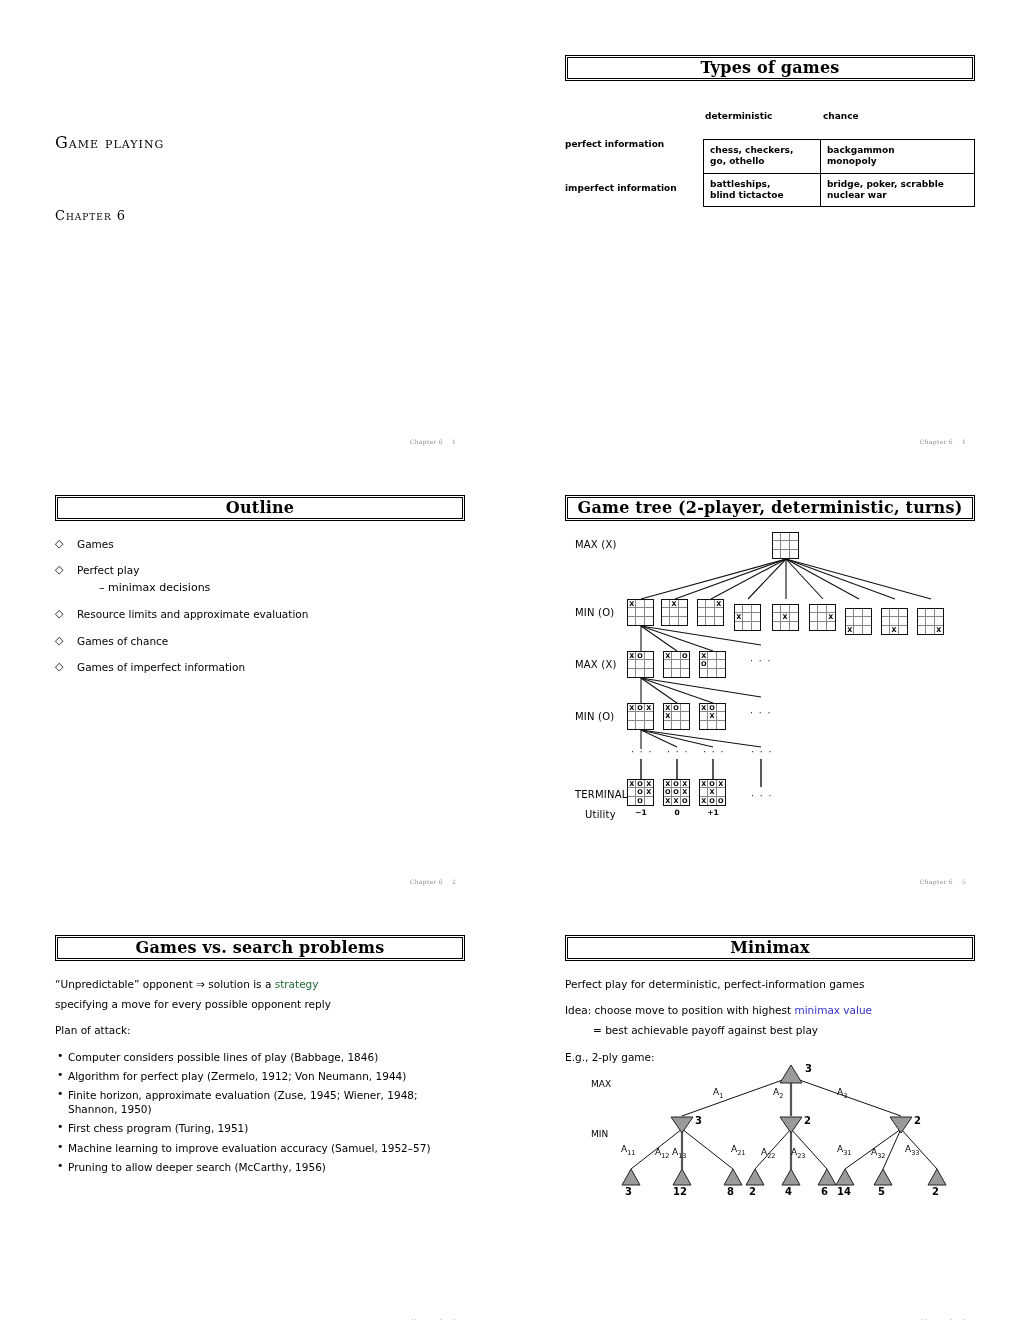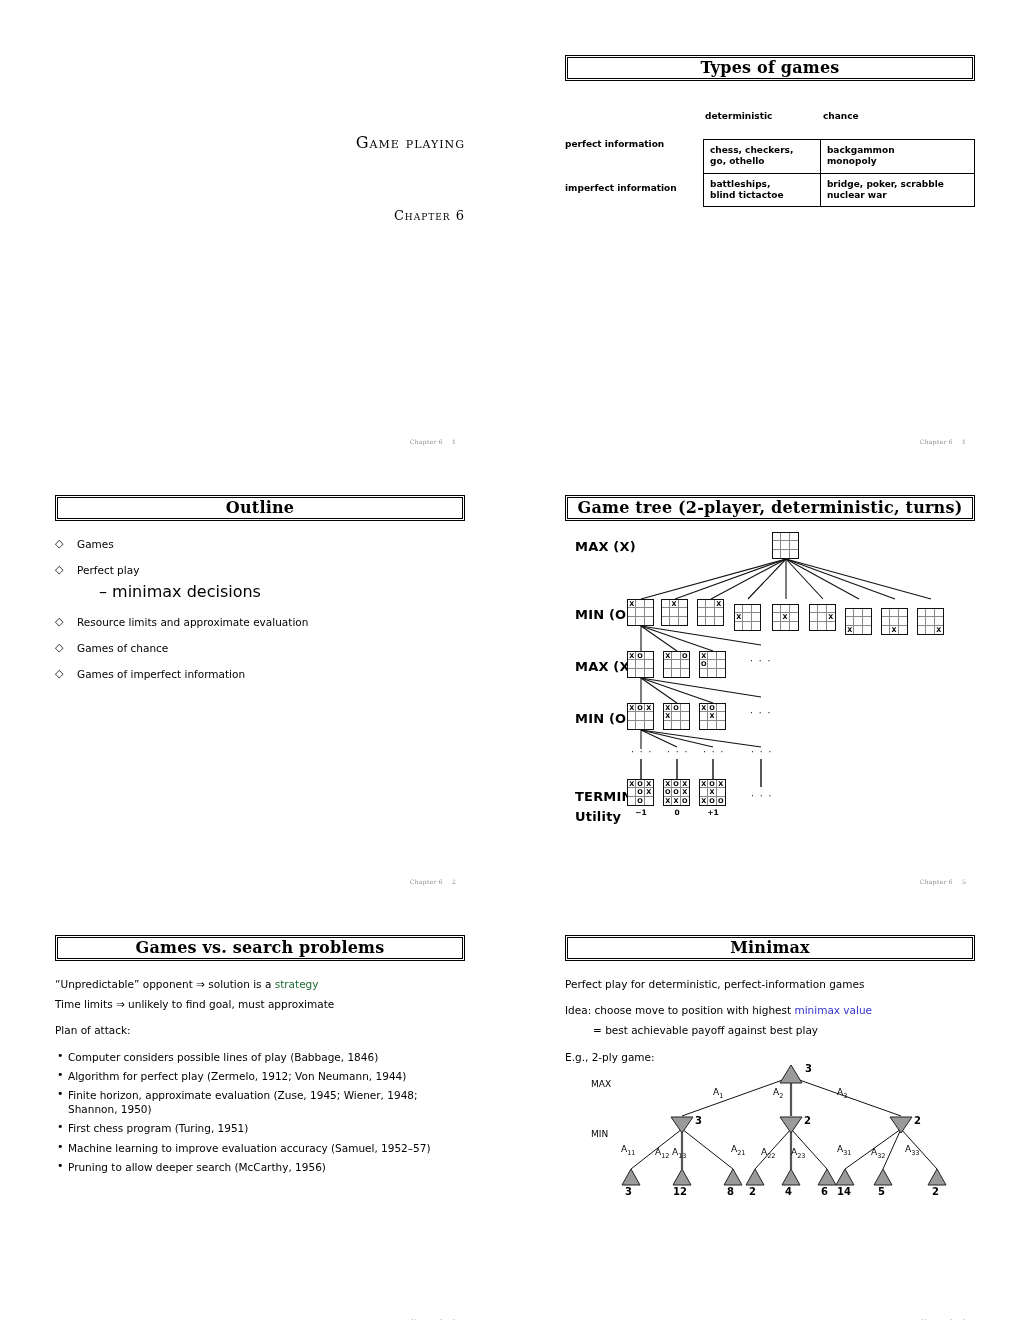--- a/index.html
+++ b/index.html
@@ -54,21 +54,21 @@
     width: 410px;
     text-align: right;
     font-family: "DejaVu Serif", serif;
     font-size: 6px;
     color: #8a8a8a;
     letter-spacing: 0.3px;
   }
   .footer .num { display: inline-block; width: 22px; text-align: center; }
 
   
-  .titlepage { text-align: right; }
+  .titlepage { text-align: left; }
   .titlepage .maintitle {
     font-family: "DejaVu Serif", serif;
     font-size: 16px;
     margin-top: 78px;
     font-variant: small-caps;
     letter-spacing: 1px;
   }
   .titlepage .chaptitle {
     font-family: "DejaVu Serif", serif;
     font-size: 13px;
@@ -96,21 +96,21 @@
     position: relative;
     padding-left: 22px;
     margin-bottom: 11px;
     font-size: 10.5px;
   }
   .dlist > li .dia {
     position: absolute; left: 0; top: -1px;
     font-size: 11px;
   }
   .sublist { list-style: none; margin: 2px 0 0 0; padding-left: 22px; }
-  .sublist li { margin-bottom: 1px; font-size: 16px; }
+  .sublist li { margin-bottom: 1px; font-size: 11px; }
 
   .blist { list-style: none; margin: 0; padding: 0; }
   .blist > li {
     position: relative;
     padding-left: 13px;
     margin-bottom: 5px;
     font-size: 10.5px;
     line-height: 1.35;
   }
   .blist > li .bul {
@@ -160,22 +160,22 @@
     text-align: center;
     box-sizing: border-box;
     color: #000;
     overflow: hidden;
   }
   .ttt .cell:nth-child(3n) { border-right: none; }
   .ttt .cell:nth-child(n+7) { border-bottom: none; }
 
   .gt-label {
     position: absolute;
-    font-size: 13px;
-    font-weight: bold;
+    font-size: 10px;
+    font-weight: normal;
     white-space: nowrap;
     letter-spacing: 0.2px;
   }
   .gt-dots {
     position: absolute;
     font-size: 9px;
     letter-spacing: 1.5px;
     color: #111;
     white-space: nowrap;
   }
@@ -342,21 +342,21 @@
         <path d="M148,234 L148,254" stroke-width="1.4"></path>
         <path d="M196,234 L196,262" stroke-width="1.4"></path>
       </g>
     </svg>
 
     <div class="gt-label" style="left:10px; top:14px;">MAX (X)</div>
     <div class="gt-label" style="left:10px; top:82px;">MIN (O)</div>
     <div class="gt-label" style="left:10px; top:134px;">MAX (X)</div>
     <div class="gt-label" style="left:10px; top:186px;">MIN (O)</div>
     <div class="gt-label" style="left:10px; top:264px;">TERMINAL</div>
-    <div class="gt-label" style="left:10px; top:284px;">Utility</div>
+    <div class="gt-label" style="left:20px; top:284px;">Utility</div>
 
     <div class="ttt" style="left:207px; top:7px;">
         <div class="cell"></div>
         <div class="cell"></div>
         <div class="cell"></div>
         <div class="cell"></div>
         <div class="cell"></div>
         <div class="cell"></div>
         <div class="cell"></div>
         <div class="cell"></div>
@@ -587,21 +587,21 @@
   <div class="banner">
     <div class="banner-inner">
       <span class="banner-title">Games vs. search problems</span>
     </div>
   </div>
 
   <div class="body">
     <div class="para tight">
       <span>“Unpredictable” opponent ⇒ solution is a </span><span class="hl-green">strategy</span>
     </div>
-    <div class="para">Time limits ⇒ unlikely to find goal, must approximate</div>
+    <div class="para">specifying a move for every possible opponent reply</div>
     <div class="para">Plan of attack:</div>
 
     <ul class="blist">
       <li><span class="bul">•</span><span>Computer considers possible lines of play (Babbage, 1846)</span></li>
       <li><span class="bul">•</span><span>Algorithm for perfect play (Zermelo, 1912; Von Neumann, 1944)</span></li>
       <li><span class="bul">•</span><span>Finite horizon, approximate evaluation (Zuse, 1945; Wiener, 1948; Shannon, 1950)</span></li>
       <li><span class="bul">•</span><span>First chess program (Turing, 1951)</span></li>
       <li><span class="bul">•</span><span>Machine learning to improve evaluation accuracy (Samuel, 1952–57)</span></li>
       <li><span class="bul">•</span><span>Pruning to allow deeper search (McCarthy, 1956)</span></li>
     </ul>

